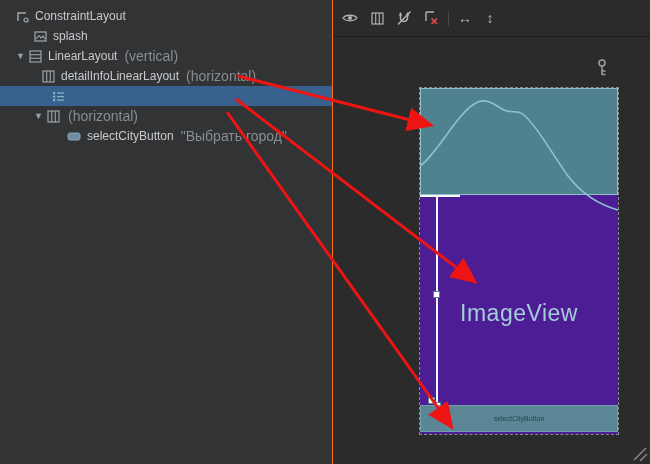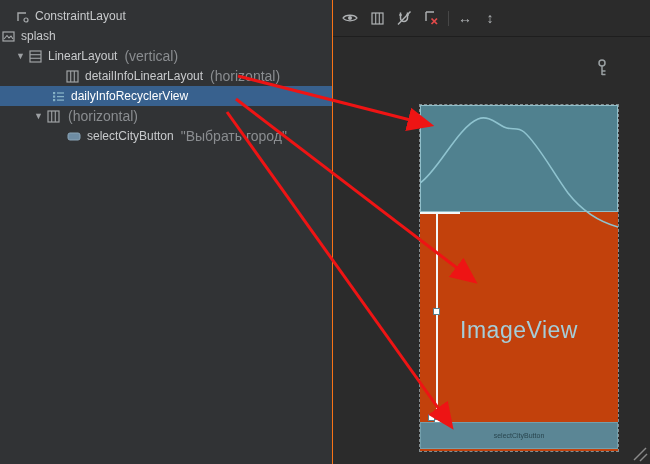--- a/index.html
+++ b/index.html
@@ -29,21 +29,21 @@
   .right-panel { position:absolute; left:333px; top:0; width:317px; height:464px; background:#2b2b2b; }
   .toolbar { position:absolute; left:7px; top:7px; height:22px; display:flex; align-items:center; gap:7px; }
   .tb-icon { width:20px; height:20px; display:flex; align-items:center; justify-content:center; color:#b0b3b5; }
   .tb-arrow { font-size:14px; color:#b0b3b5; width:18px; text-align:center; }
   .tb-sep { width:1px; height:15px; background:#474747; }
   .toolbar-divider { position:absolute; left:0; top:36px; width:317px; height:1px; background:#1e1e1e; }
 
   
   .artboard {
     position:absolute; left:87px; top:88px; width:198px; height:346px;
-    background:#c2410c; outline:1px dashed rgba(205,222,228,0.55);margin-top:17px;
+    background:#4c1d95; outline:1px dashed rgba(205,222,228,0.55);
   }
   .art-top {
     position:absolute; left:0; top:0; width:198px; height:107px;
     background:#50818f; box-shadow:inset 0 0 0 1px rgba(160,205,215,0.8);
   }
   .wave-svg { position:absolute; left:0; top:0; pointer-events:none; }
   .imageview-label {
     position:absolute; left:0; top:212px; width:100%; text-align:center;
     font-size:23px; color:#a5cdd9; letter-spacing:0.5px;
   }
@@ -76,21 +76,21 @@
     <div class="row" style="padding-left:14px">
       <span class="ticon">
         <svg width="13" height="13" viewBox="0 0 13 13">
             <path d="M2,11 L2,3 L10,3" fill="none" stroke="#a6a9ab" stroke-width="1.4"></path>
             <circle cx="10" cy="10" r="2" fill="none" stroke="#a6a9ab" stroke-width="1.2"></circle>
           </svg>
       </span>
       <span class="lbl">ConstraintLayout</span>
     </div>
 
-    <div class="row" style="">
+    <div class="row" style="padding-left:32px">
       <span class="ticon">
         <svg width="13" height="13" viewBox="0 0 13 13">
             <rect x="1" y="2" width="11" height="9" fill="none" stroke="#a6a9ab" stroke-width="1.2"></rect>
             <path d="M2,9 L5,5.5 L7,8 L9,6 L11,9" fill="none" stroke="#a6a9ab" stroke-width="1.1"></path>
           </svg>
       </span>
       <span class="lbl">splash</span>
     </div>
 
     <div class="row" style="padding-left:14px">
@@ -99,21 +99,21 @@
         <svg width="13" height="13" viewBox="0 0 13 13">
             <rect x="1" y="1" width="11" height="11" fill="none" stroke="#9fa2a4" stroke-width="1.2"></rect>
             <line x1="1" y1="4.7" x2="12" y2="4.7" stroke="#9fa2a4" stroke-width="1.1"></line>
             <line x1="1" y1="8.3" x2="12" y2="8.3" stroke="#9fa2a4" stroke-width="1.1"></line>
           </svg>
       </span>
       <span class="lbl">LinearLayout</span>
       <span class="meta">(vertical)</span>
     </div>
 
-    <div class="row" style="padding-left:64px">
+    <div class="row" style="padding-left:40px">
       <span class="ticon">
         <svg width="13" height="13" viewBox="0 0 13 13">
             <rect x="1" y="1" width="11" height="11" fill="none" stroke="#9fa2a4" stroke-width="1.2"></rect>
             <line x1="4.7" y1="1" x2="4.7" y2="12" stroke="#9fa2a4" stroke-width="1.1"></line>
             <line x1="8.3" y1="1" x2="8.3" y2="12" stroke="#9fa2a4" stroke-width="1.1"></line>
           </svg>
       </span>
       <span class="lbl">detailInfoLinearLayout</span>
       <span class="meta">(horizontal)</span>
     </div>
@@ -122,21 +122,20 @@
       <span class="ticon">
         <svg width="13" height="13" viewBox="0 0 13 13">
             <rect x="1" y="2" width="2.2" height="2.2" fill="#86b2c6"></rect>
             <line x1="5" y1="3" x2="12" y2="3" stroke="#86b2c6" stroke-width="1.3"></line>
             <rect x="1" y="5.5" width="2.2" height="2.2" fill="#86b2c6"></rect>
             <line x1="5" y1="6.6" x2="12" y2="6.6" stroke="#86b2c6" stroke-width="1.3"></line>
             <rect x="1" y="9" width="2.2" height="2.2" fill="#86b2c6"></rect>
             <line x1="5" y1="10.1" x2="12" y2="10.1" stroke="#86b2c6" stroke-width="1.3"></line>
           </svg>
       </span>
-      <span class="lbl">dailyInfoRecyclerView</span>
     </div>
 
     <div class="row" style="padding-left:32px">
       <span class="chev">▼</span>
       <span class="ticon">
         <svg width="13" height="13" viewBox="0 0 13 13">
             <rect x="1" y="1" width="11" height="11" fill="none" stroke="#9fa2a4" stroke-width="1.2"></rect>
             <line x1="4.7" y1="1" x2="4.7" y2="12" stroke="#9fa2a4" stroke-width="1.1"></line>
             <line x1="8.3" y1="1" x2="8.3" y2="12" stroke="#9fa2a4" stroke-width="1.1"></line>
           </svg>

